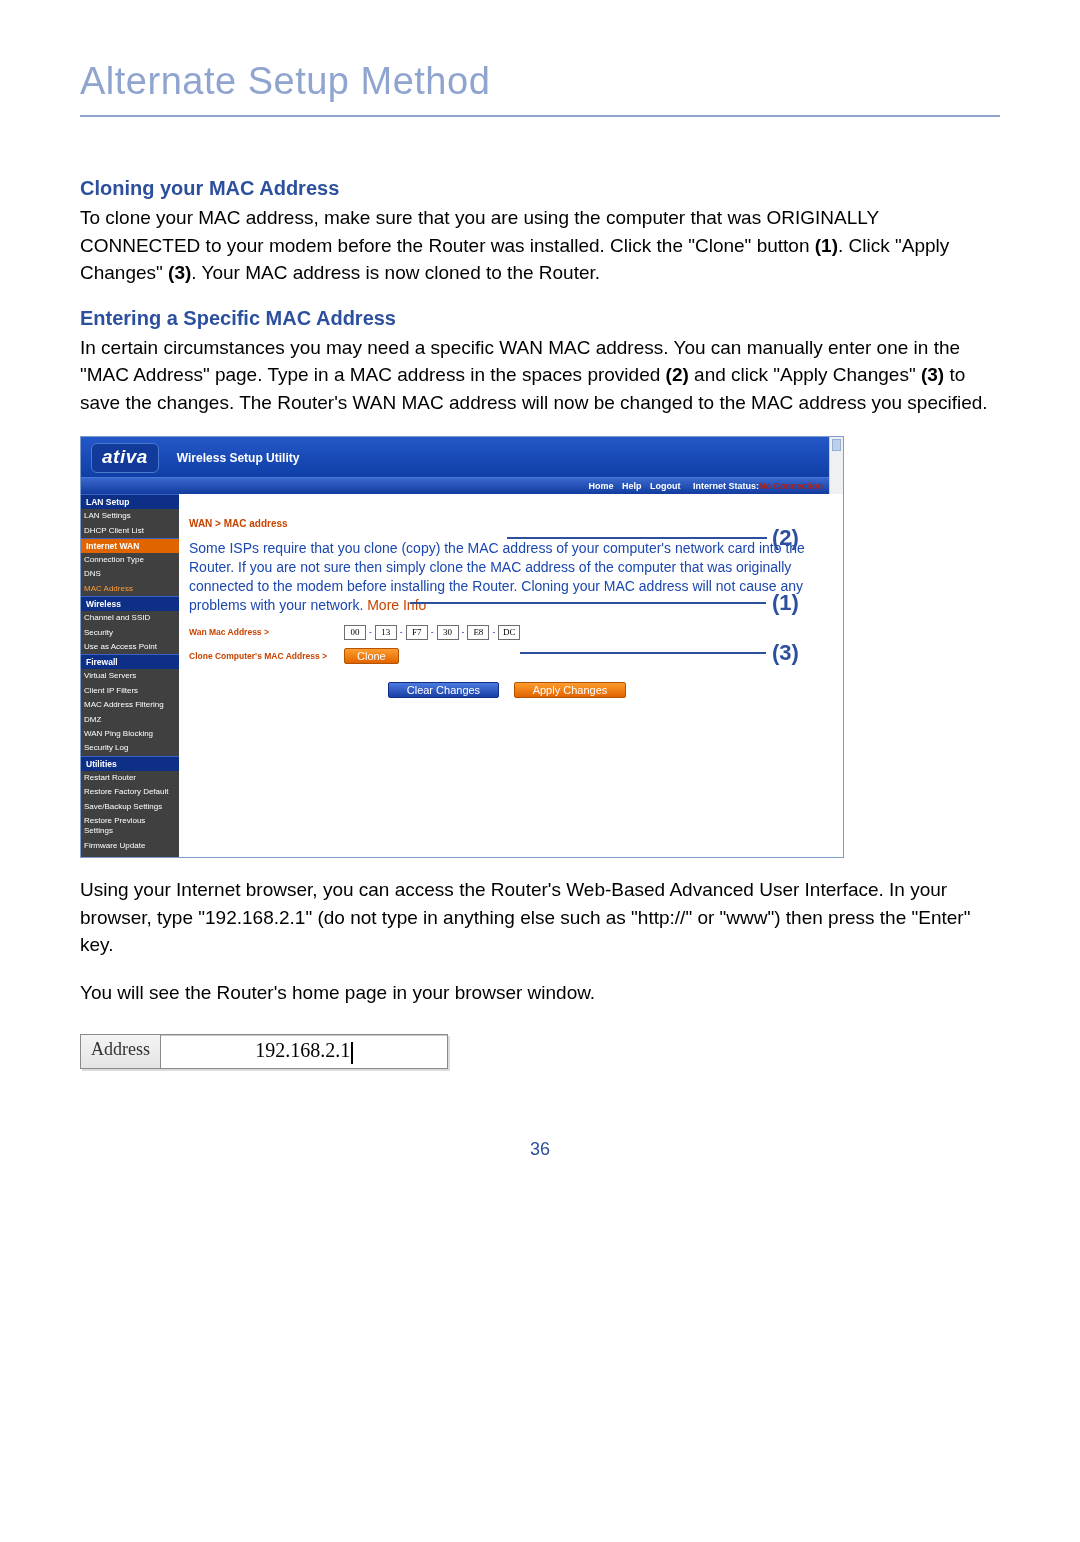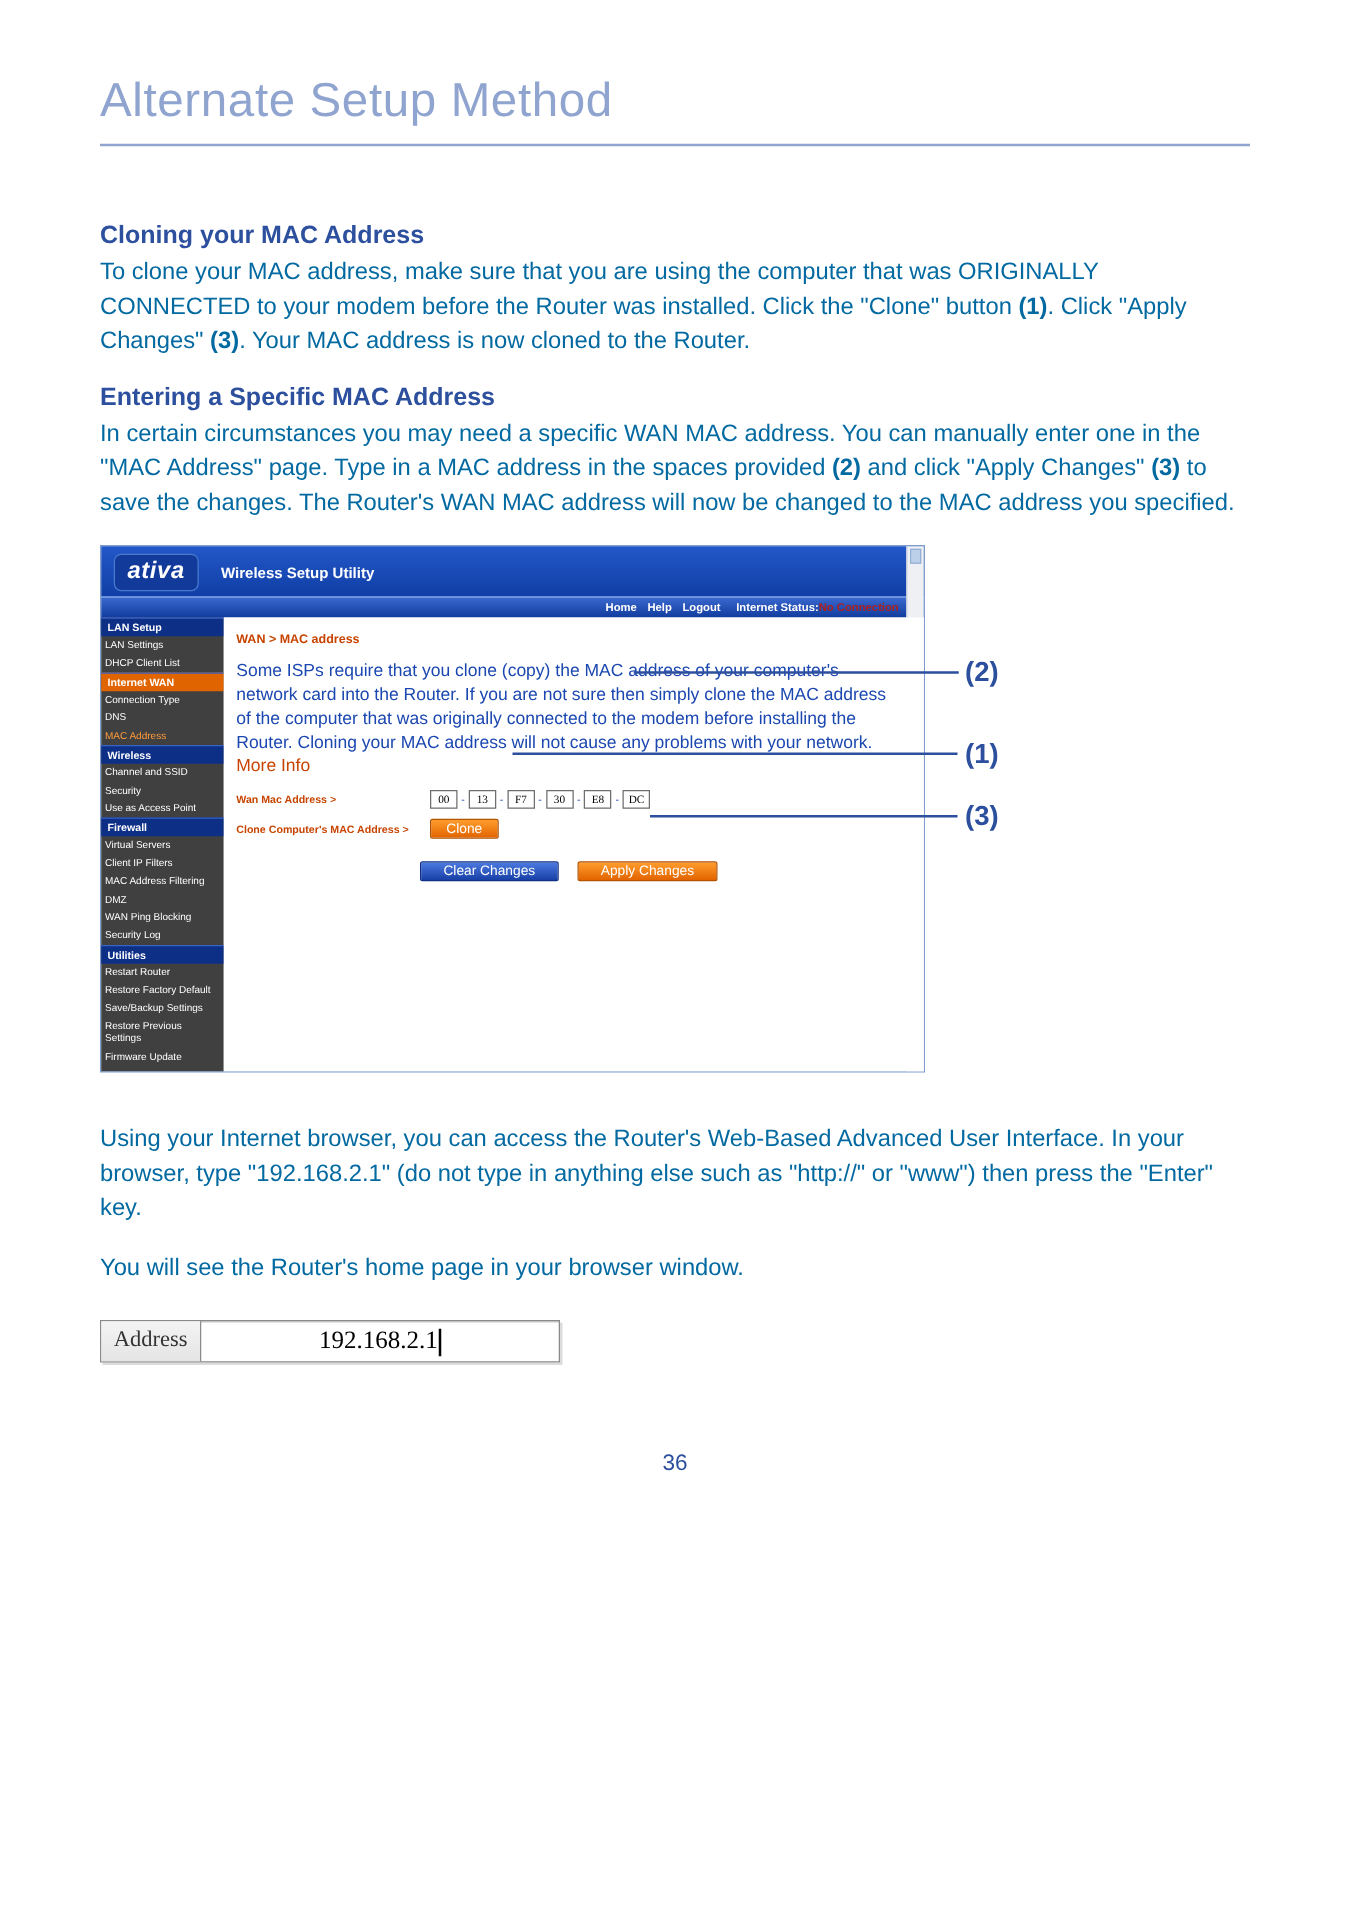--- a/index.html
+++ b/index.html
@@ -20,29 +20,29 @@
     margin-bottom: 60px;
     letter-spacing: 0.5px;
   }
   h2.section-heading {
     color: #2c4f9e;
     font-weight: 700;
     font-size: 20px;
     margin-bottom: 4px;
   }
   p.body-text {
-    color: #0369a1;
+    color: #000000;
     font-size: 19px;
     line-height: 1.45;
     margin-bottom: 20px;
   }
   p.body-text b { font-weight: 700; }
   .screenshot {
-    width: 660px;
-    margin: 10px 0 40px 0;
+    width: 764px;
+    margin: 10px 0 18px 0;
     position: relative;
     font-family: Verdana, Arial, sans-serif;
   }
   .browser-window {
     border: 1px solid #7e9ccc;
     background: #fff;
     position: relative;
   }
   .scrollbar-v {
     position: absolute;
@@ -121,21 +121,21 @@
   .sidebar .sec-hdr.orange { background: #e06400; color:#fff; }
   .sidebar .item {
     padding: 2px 3px;
     line-height: 1.3;
     cursor: pointer;
   }
   .sidebar .item.orange-text { color: #ff9c3a; }
   .content {
     flex: 1;
     background: #fff;
-    padding: 12px 18px 18px 10px;
+    padding: 24px 18px 18px 10px;
     font-size: 9px;
     color: #1b47b0;
     position: relative;
   }
   .breadcrumb {
     color: #c74400;
     font-weight: 700;
     font-size: 10px;
     margin-bottom: 10px;
   }

